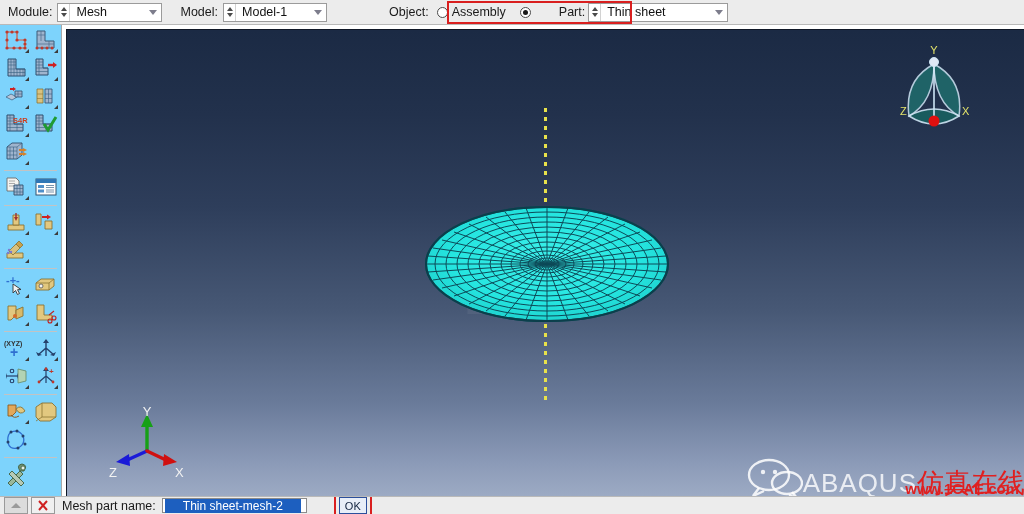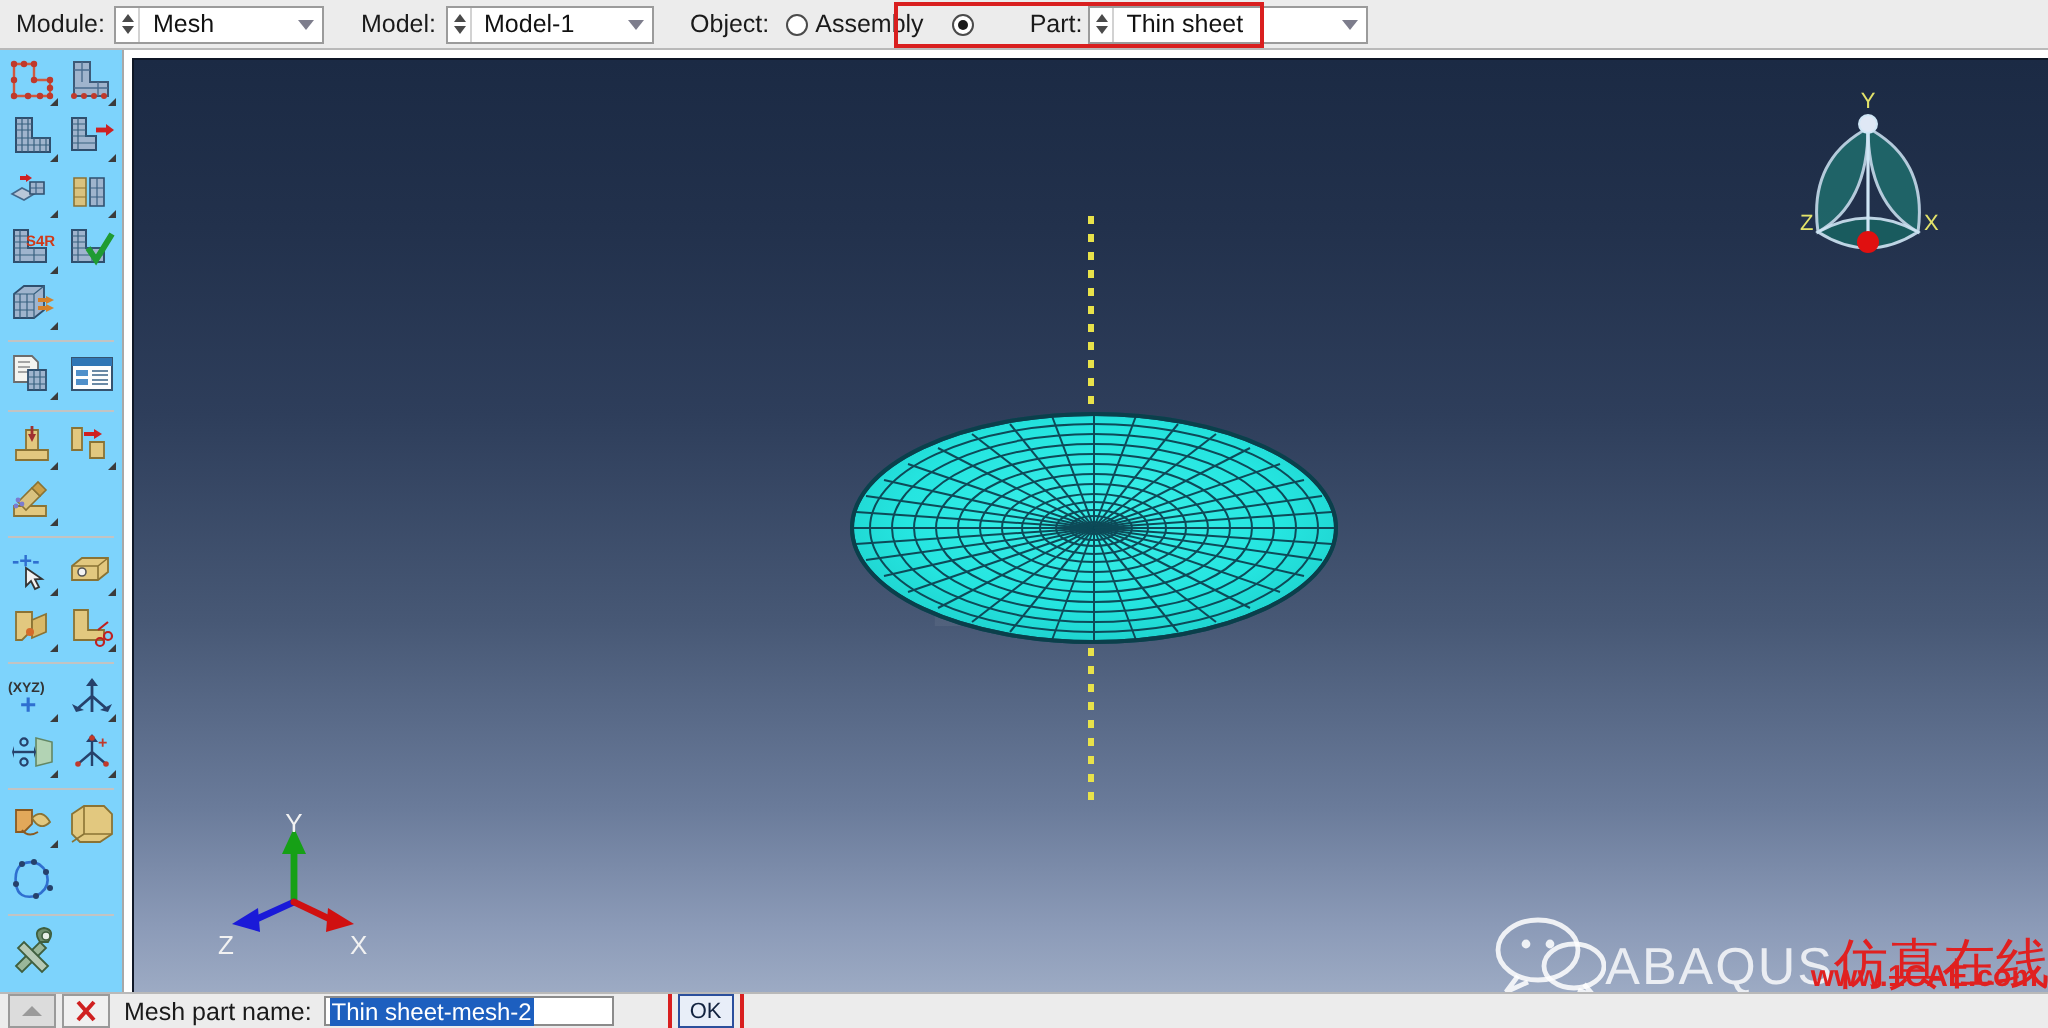--- a/index.html
+++ b/index.html
@@ -79,21 +79,21 @@
              background:#ececec;border-top:1px solid #b9b9b9;
              display:flex;align-items:center;box-sizing:border-box;
              padding-left:4px;overflow:hidden;}
   .pbtn{width:22px;height:15px;border:1px solid #9a9a9a;background:#dcdcdc;
         margin-right:3px;display:flex;align-items:center;justify-content:center;flex:none;}
   .pbtn.x{background:#f0f0f0;}
   .plabel{font-size:12.5px;color:#1a1a1a;margin:0 6px 0 4px;white-space:nowrap;}
   .pinput{width:145px;height:15px;border:1px solid #8b8b8b;background:#fff;
           display:flex;align-items:center;padding:0 2px;box-sizing:border-box;flex:none;}
   .pinput em{background:#1d5fbf;color:#fff;font-style:normal;font-size:12px;
-             padding:0 1px;white-space:nowrap;}
+             padding:0 18px;white-space:nowrap;}
   .okbtn{width:26px;height:15px;border:1px solid #2b4f9c;background:#e8eef8;
          font-size:11px;color:#12233f;display:flex;align-items:center;
          justify-content:center;margin-left:32px;flex:none;}
   .okwrap{position:relative;display:flex;align-items:center;}
 </style>
 </head>
 <body>
 
 <div id="app">
 
@@ -112,21 +112,21 @@
     <span class="ctx-label">Model:</span>
     <div class="combo" style="width:104px;">
       <span class="spin">
           <i class="up"></i>
           <i class="dn"></i>
         </span>
       <span class="combo-val">Model-1</span>
       <span class="combo-arrow"></span>
     </div>
 
-    <span class="ctx-label" style="margin-right:8px;">Object:</span>
+    <span class="ctx-label" style="margin-right:8px;margin-left:44px;">Object:</span>
 
     <label class="radio">
       <span class="dot"></span>
       <span>Assembly</span>
     </label>
 
     <label class="radio on" style="margin-left:10px;margin-right:3px;gap:24px;">
       <span class="dot"></span>
       <span>Part:</span>
     </label>

